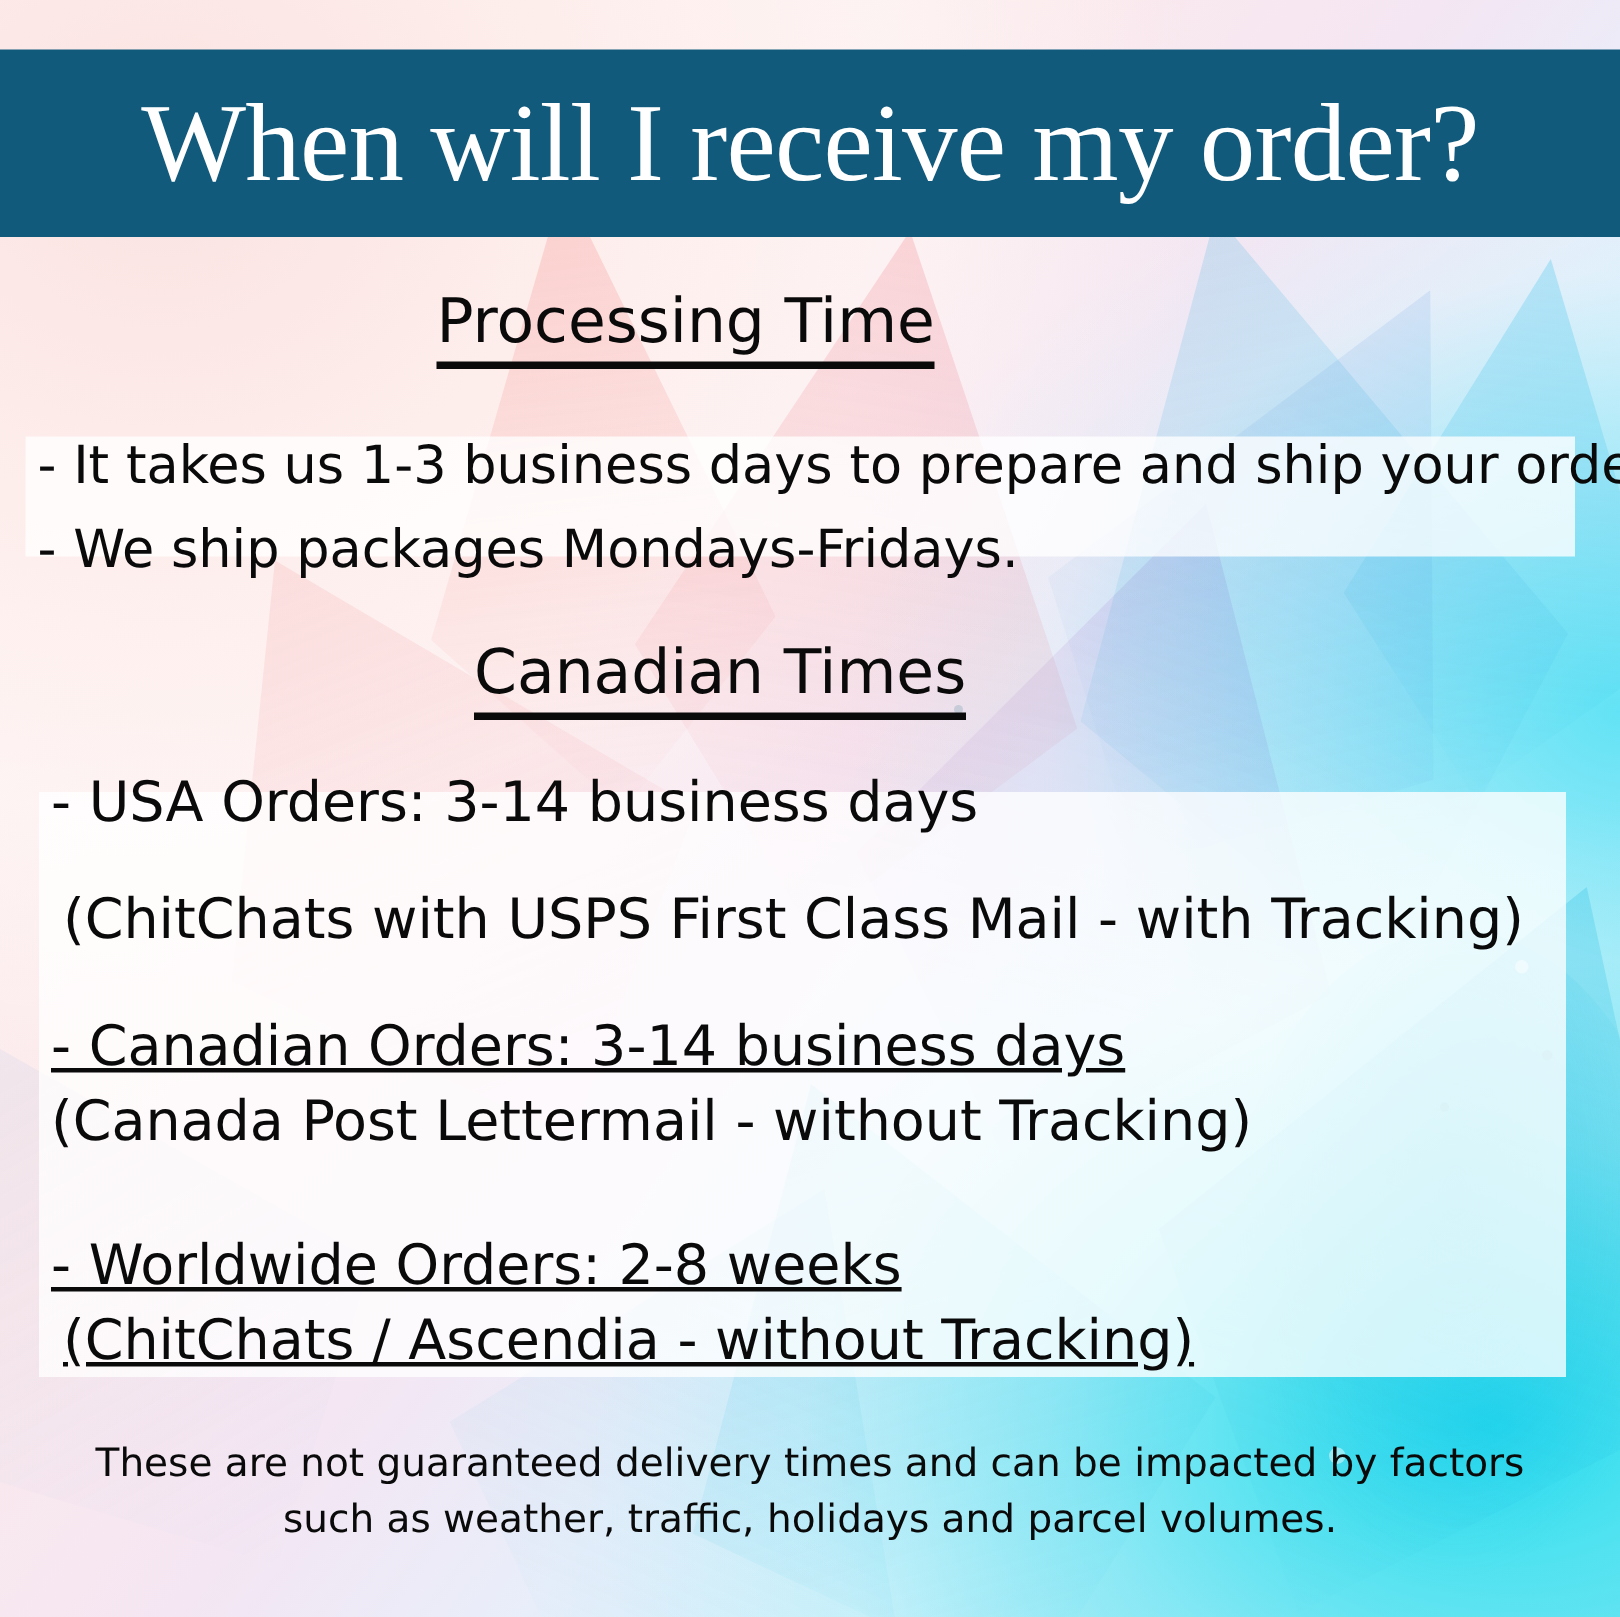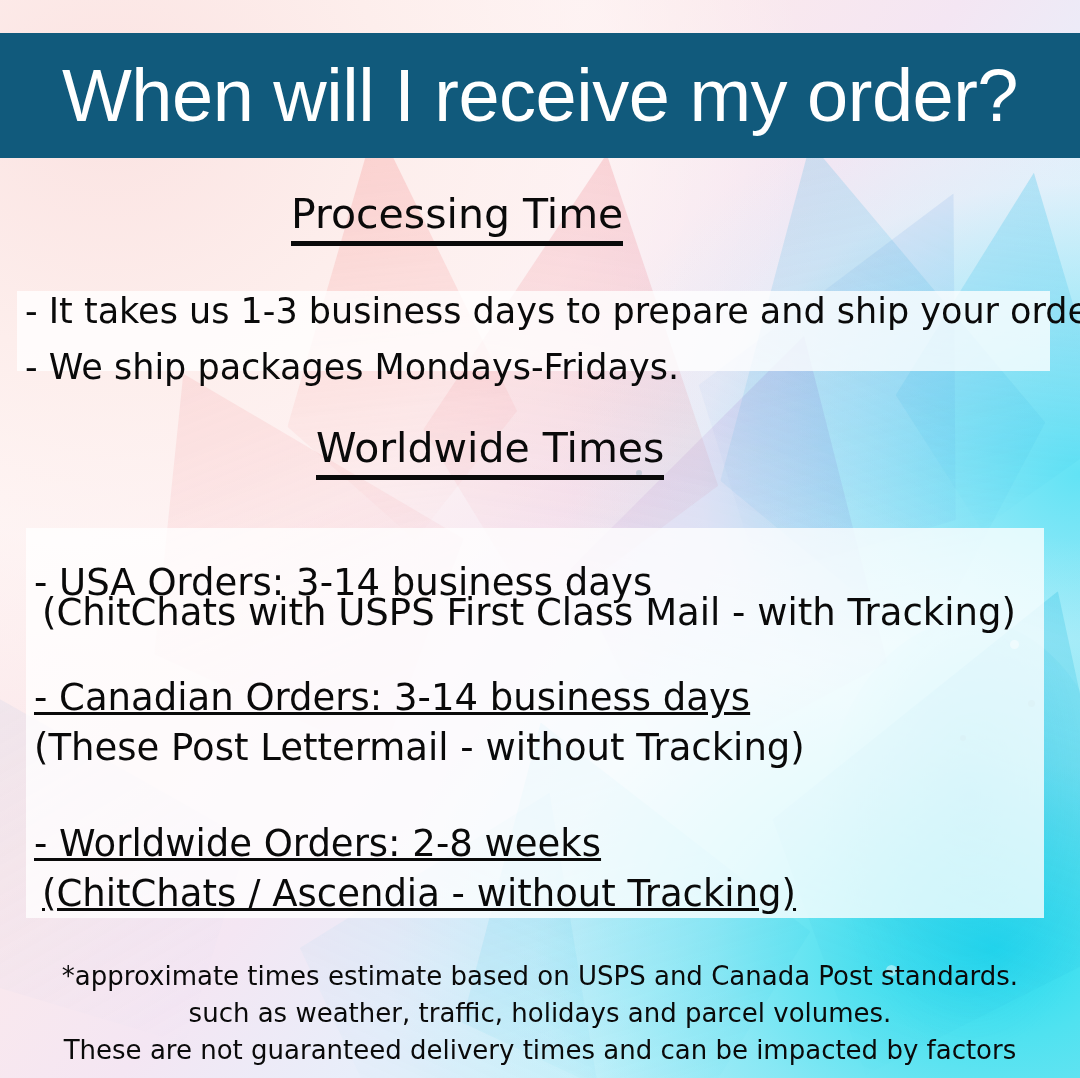--- a/index.html
+++ b/index.html
@@ -93,21 +93,21 @@
     width: 1080px;
     height: 125px;
     background: #115a7c;
     display: flex;
     align-items: center;
     justify-content: center;
   }
   .title-banner h1 {
     margin: 0;
     color: #ffffff;
-    font-family: Liberation Sans, sans-serif;
+    font-family: Liberation Serif, serif;
     font-weight: 400;
     font-size: 74px;
     letter-spacing: -0.5px;
     line-height: 1;
     white-space: nowrap;
   }
 
   
   .heading {
     position: absolute;
@@ -138,21 +138,21 @@
     font-weight: 400;
     white-space: nowrap;
     line-height: 1;
   }
 
   .proc-line { font-size: 35px; }
   .proc-line.l1 { left: 25px; top: 294px; }
   .proc-line.l2 { left: 25px; top: 337px; margin-top: 13px; }
 
   .ship-line { font-size: 37px; }
-  .ship-line.a1 { left: 34px; top: 564px; }
+  .ship-line.a1 { left: 34px; top: 516px; }
   .ship-line.a2 { left: 42px; top: 582px; margin-top: 12px; }
   .ship-line.b1 { left: 34px; top: 679px; text-decoration: underline; }
   .ship-line.b2 { left: 34px; top: 729px; }
   .ship-line.c1 { left: 34px; top: 825px; text-decoration: underline; }
   .ship-line.c2 { left: 42px; top: 875px; text-decoration: underline; }
 
   
   .footer {
     position: absolute;
     left: 0;
@@ -195,32 +195,31 @@
   <div class="title-banner">
     <h1>When will I receive my order?</h1>
   </div>
 
   <div class="heading processing">Processing Time</div>
 
   <div class="panel processing"></div>
   <div class="line proc-line l1">- It takes us 1-3 business days to prepare and ship your order.</div>
   <div class="line proc-line l2">- We ship packages Mondays-Fridays.</div>
 
-  <div class="heading shipping">Worldwide Times</div>
+  <div class="heading shipping">Canadian Times</div>
 
   <div class="panel shipping"></div>
 
   <div class="line ship-line a1">- USA Orders:  3-14 business days</div>
   <div class="line ship-line a2">(ChitChats with USPS First Class Mail - with Tracking)</div>
 
   <div class="line ship-line b1">- Canadian Orders: 3-14 business days</div>
-  <div class="line ship-line b2">(These Post Lettermail - without Tracking)</div>
+  <div class="line ship-line b2">(Canada Post Lettermail - without Tracking)</div>
 
   <div class="line ship-line c1">- Worldwide Orders: 2-8 weeks</div>
   <div class="line ship-line c2">(ChitChats / Ascendia - without Tracking)</div>
 
   <div class="footer">
-    <div>*approximate times estimate based on USPS and Canada Post standards.</div>
+    <div>These are not guaranteed delivery times and can be impacted by factors</div>
     <div>such as weather, traffic, holidays and parcel volumes.</div>
-    <div>These are not guaranteed delivery times and can be impacted by factors</div>
   </div>
 
 </div>
 
 </body></html>

